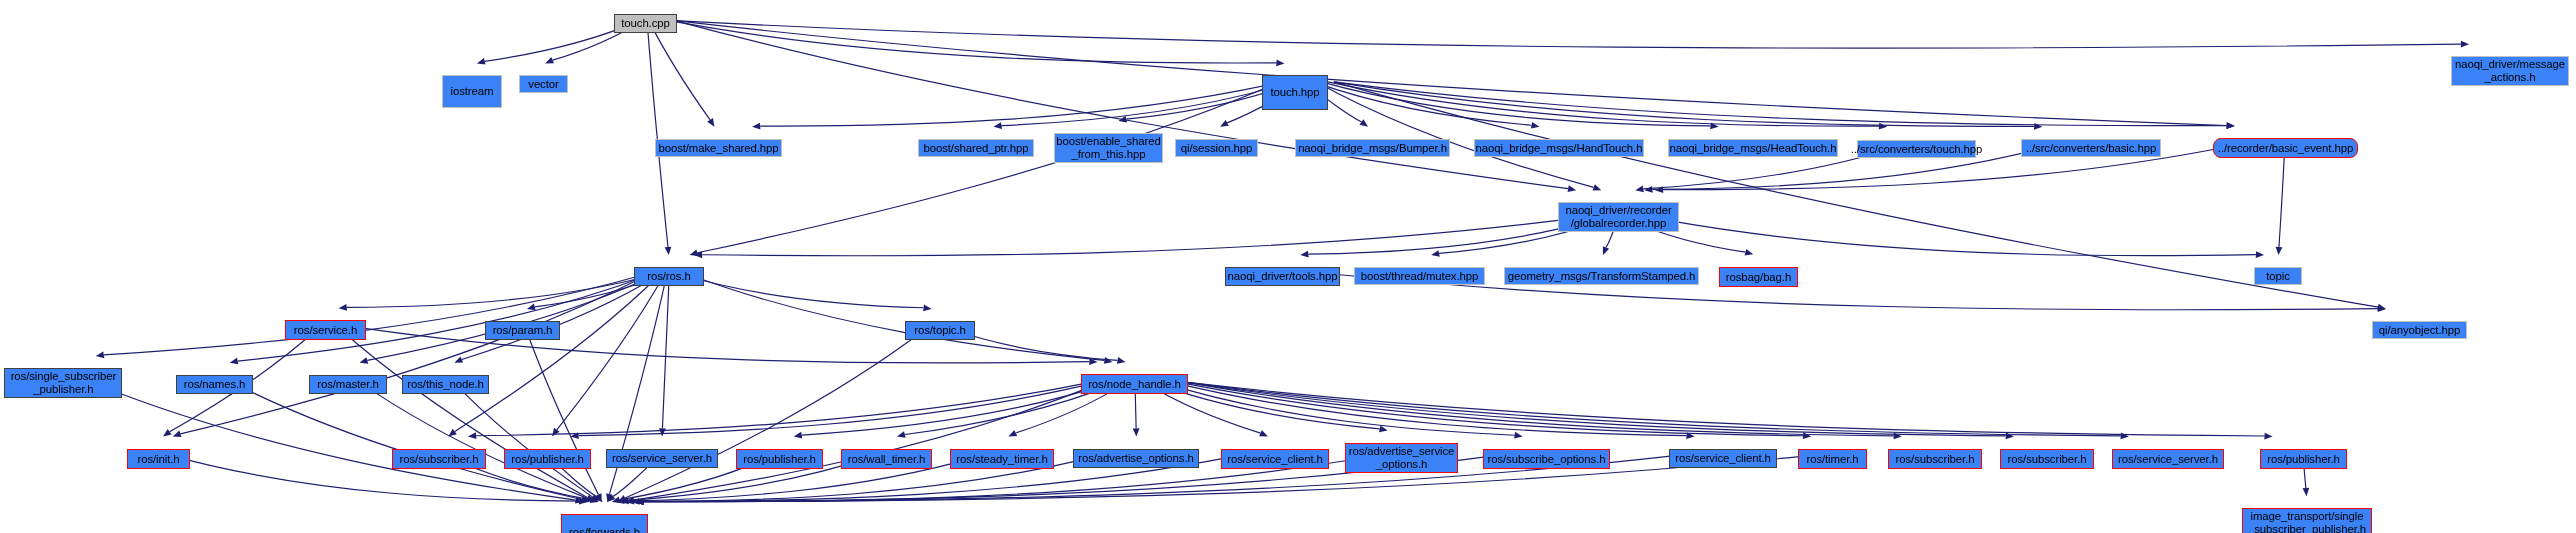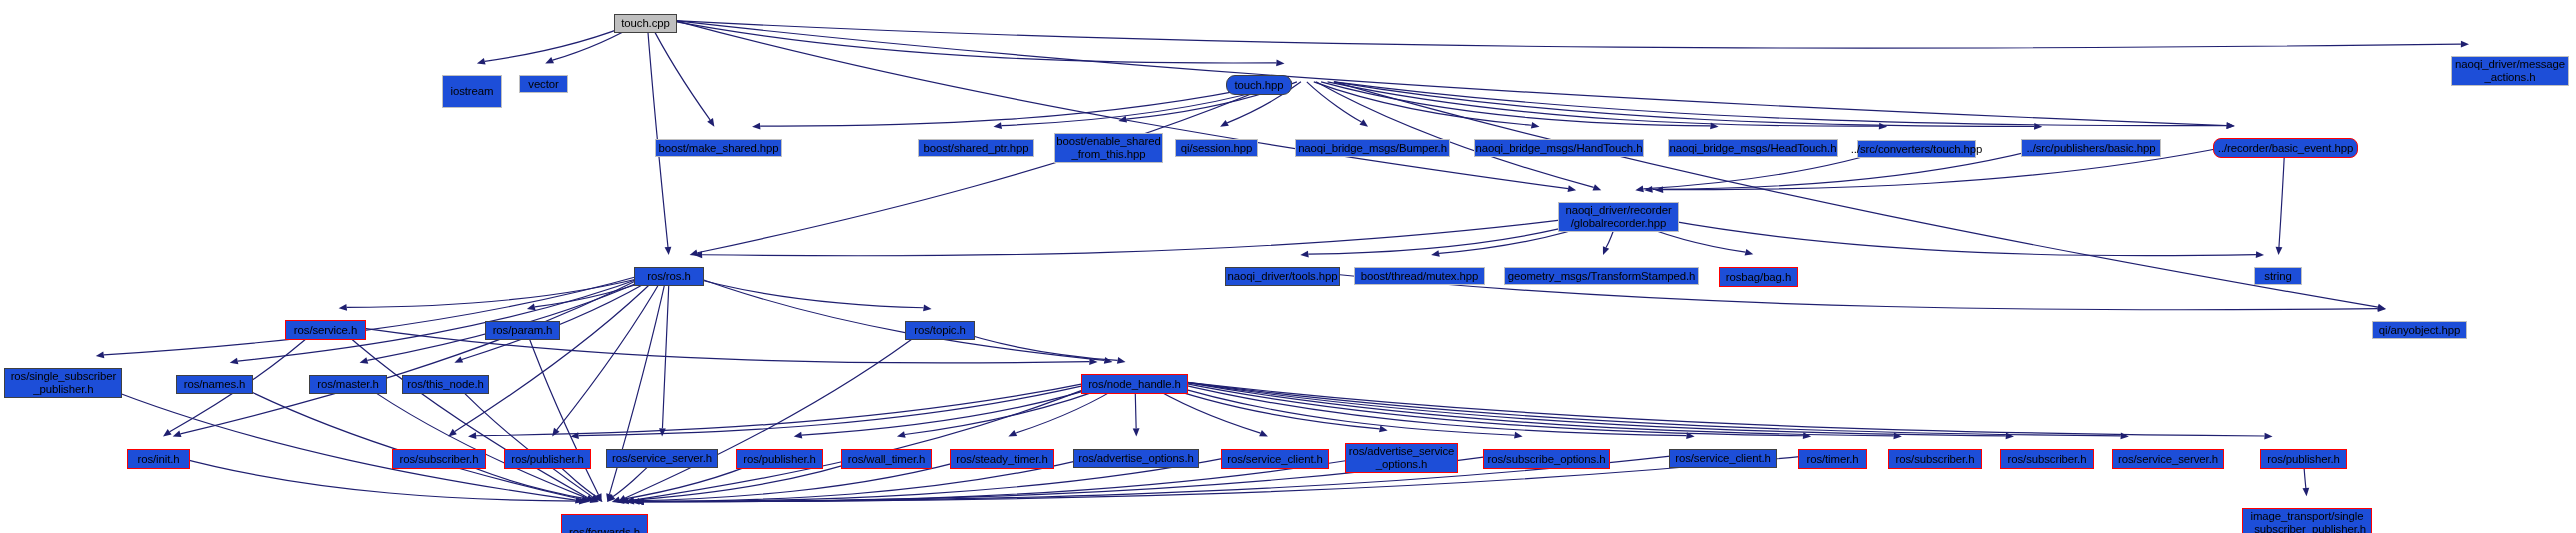--- a/index.html
+++ b/index.html
@@ -34,21 +34,21 @@
   }
   .node {
     position: absolute;
     box-sizing: border-box;
     display: flex;
     align-items: center;
     justify-content: center;
     text-align: center;
     line-height: 1.08;
     white-space: pre;
-    background: #1d4ed8;
+    background: #3b82f6;
     border: 0.7px solid #c0c0c0;
     color: #000000;
     font-size: 11.4px;
     letter-spacing: -0.1px;
     padding: 0 3px;
     cursor: default;
   }
   .node.root {
     background: #bfbfbf;
     border: 0.7px solid #404040;
@@ -245,42 +245,42 @@
       <polygon class="edge-head" points="861.3,681 872.083548290396,675.9132440329131 872.4944932834999,685.1040614183605"></polygon>
       <path class="edge-path" d="M2442.65,619 C1890.5095148404373,674.6738978697597 1304.7440074202184,680.6269489348798 872.2915551931575,680.5690540222115"></path>
       <polygon class="edge-head" points="861.3,681 872.1113414206278,675.972585486891 872.4717689656871,685.165522557532"></polygon>
       <path class="edge-path" d="M3122.2458333333334,619 C3123.5626120369006,637.920198732893 3125.3353768517836,657.8900993664465 3125.8010630996323,662.0373414638887"></path>
       <polygon class="edge-head" points="3126.7066666666665,673 3121.216678620895,662.4160484101028 3130.3854475783696,661.6586345176745"></polygon>
     </svg>
   <div id="node-layer">
       <div class="node root" style="left: 614px; top: 2.2px; width: 63px; height: 18.4px;">touch.cpp</div>
       <div class="node" style="left: 442px; top: 63px; width: 60px; height: 33px;">iostream</div>
       <div class="node" style="left: 519px; top: 63px; width: 49px; height: 18.4px;">vector</div>
-      <div class="node dark" style="left: 1226px; top: 63px; width: 66px; height: 20px; border-radius: 9px;">touch.hpp</div>
+      <div class="node dark" style="left: 1262px; top: 63px; width: 66px; height: 35px;">touch.hpp</div>
       <div class="node two-line" style="left: 2451px; top: 44px; width: 118px; height: 29.5px;">naoqi_driver/message
 _actions.h</div>
       <div class="node" style="left: 655px; top: 127px; width: 127px; height: 18.4px;">boost/make_shared.hpp</div>
       <div class="node" style="left: 918px; top: 127px; width: 116px; height: 18.4px;">boost/shared_ptr.hpp</div>
       <div class="node two-line" style="left: 1054px; top: 121px; width: 109px; height: 29.5px;">boost/enable_shared
 _from_this.hpp</div>
       <div class="node" style="left: 1175px; top: 127px; width: 83px; height: 18.4px;">qi/session.hpp</div>
       <div class="node" style="left: 1295px; top: 127px; width: 155px; height: 18.4px;">naoqi_bridge_msgs/Bumper.h</div>
       <div class="node" style="left: 1474px; top: 127px; width: 170px; height: 18.4px;">naoqi_bridge_msgs/HandTouch.h</div>
       <div class="node" style="left: 1668px; top: 127px; width: 170px; height: 18.4px;">naoqi_bridge_msgs/HeadTouch.h</div>
       <div class="node" style="left: 1857px; top: 128px; width: 119px; height: 18.4px;">../src/converters/touch.hpp</div>
-      <div class="node" style="left: 2021px; top: 127px; width: 140px; height: 18.4px;">../src/publishers/basic.hpp</div>
+      <div class="node" style="left: 2021px; top: 127px; width: 140px; height: 18.4px;">../src/converters/basic.hpp</div>
       <div class="node red" style="left: 2213px; top: 126px; width: 145px; height: 20px; border-radius: 8px;">../recorder/basic_event.hpp</div>
       <div class="node two-line" style="left: 1558px; top: 190px; width: 121px; height: 29.5px;">naoqi_driver/recorder
 /globalrecorder.hpp</div>
       <div class="node dark" style="left: 634px; top: 255px; width: 70px; height: 19px;">ros/ros.h</div>
       <div class="node dark" style="left: 1225px; top: 255px; width: 115px; height: 19px;">naoqi_driver/tools.hpp</div>
       <div class="node" style="left: 1354px; top: 255px; width: 131px; height: 18.4px;">boost/thread/mutex.hpp</div>
       <div class="node" style="left: 1504px; top: 255px; width: 195px; height: 18.4px;">geometry_msgs/TransformStamped.h</div>
       <div class="node red" style="left: 1719px; top: 255px; width: 79px; height: 20px;">rosbag/bag.h</div>
-      <div class="node" style="left: 2254px; top: 255px; width: 48px; height: 18.4px;">string</div>
+      <div class="node" style="left: 2254px; top: 255px; width: 48px; height: 18.4px;">topic</div>
       <div class="node red" style="left: 285px; top: 308px; width: 81px; height: 20px;">ros/service.h</div>
       <div class="node dark" style="left: 485px; top: 309px; width: 75px; height: 19px;">ros/param.h</div>
       <div class="node dark" style="left: 905px; top: 309px; width: 70px; height: 19px;">ros/topic.h</div>
       <div class="node" style="left: 2372px; top: 309px; width: 95px; height: 18.4px;">qi/anyobject.hpp</div>
       <div class="node red" style="left: 1081px; top: 362px; width: 107px; height: 20px;">ros/node_handle.h</div>
       <div class="node dark two-line" style="left: 4.4px; top: 356px; width: 118px; height: 29.5px;">ros/single_subscriber
 _publisher.h</div>
       <div class="node dark" style="left: 176px; top: 363px; width: 77px; height: 19px;">ros/names.h</div>
       <div class="node dark" style="left: 309px; top: 363px; width: 78px; height: 19px;">ros/master.h</div>
       <div class="node dark" style="left: 402px; top: 363px; width: 87px; height: 19px;">ros/this_node.h</div>

